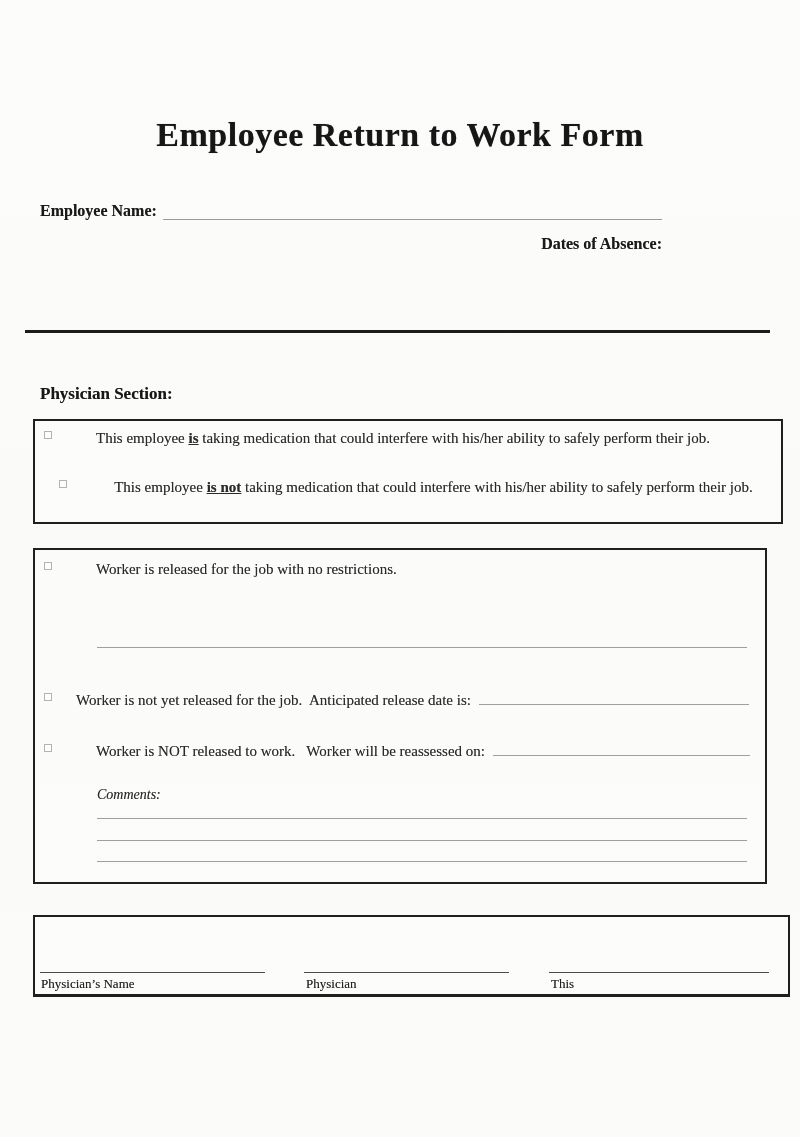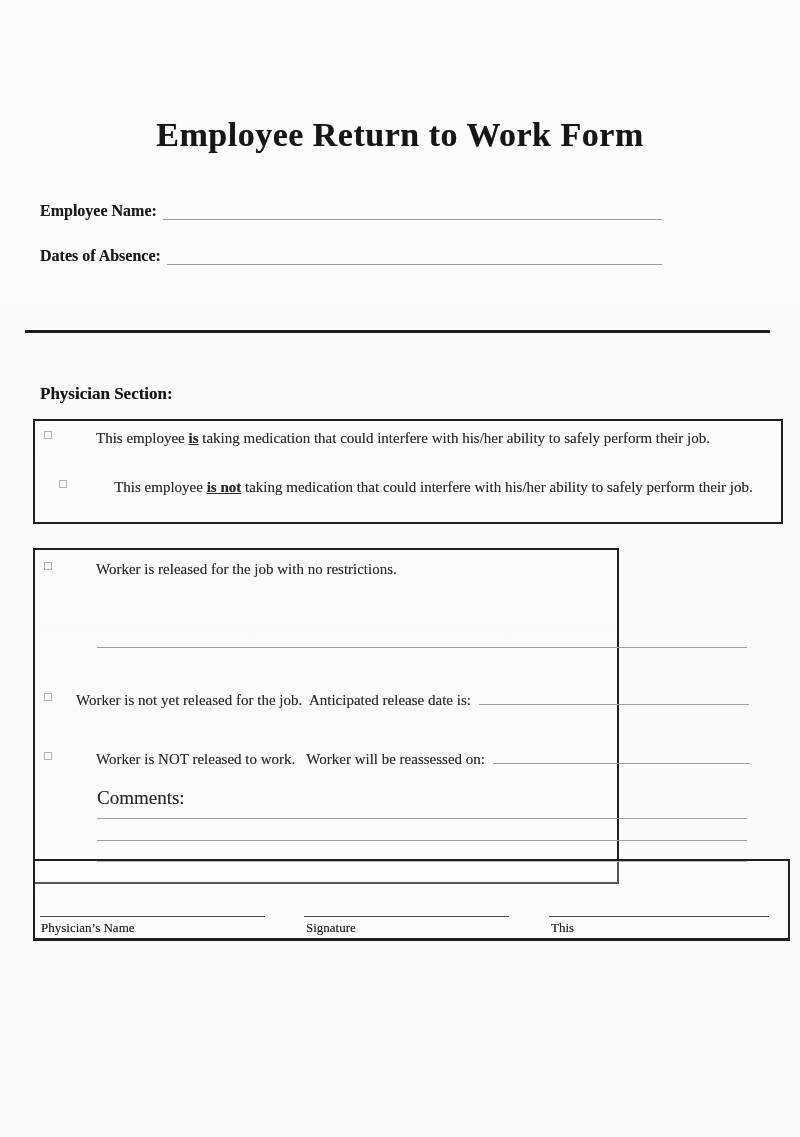--- a/index.html
+++ b/index.html
@@ -61,22 +61,22 @@
     color: #161616;
     text-shadow: 0 0 0.6px rgba(20,20,20,0.5);
   }
 
   .box {
     position: absolute;
     border: 2px solid #1f1f1f;
     background: rgba(255,255,255,0.25);
   }
   #medication-box { left: 33px; top: 419px; width: 750px; height: 105px; }
-  #release-box    { left: 33px; top: 548px; width: 586px; height: 336px; }
-  #signature-box  { left: 33px; top: 859px; width: 757px; height: 82px; border-bottom-width: 3px; }
+  #release-box    { left: 33px; top: 548px; width: 734px; height: 336px; }
+  #signature-box  { left: 33px; top: 915px; width: 757px; height: 82px; border-bottom-width: 3px; }
 
   .check-row {
     position: absolute;
     left: 0;
     display: flex;
     align-items: flex-start;
   }
   .checkbox {
     display: inline-block;
     width: 8px; height: 8px;
@@ -102,23 +102,24 @@
     min-width: 60px;
   }
   .rule-line {
     position: absolute;
     border-bottom: 1.5px solid #9f9f9f;
     height: 0;
   }
 
   .comments-label {
     position: absolute;
-    font-size: 19px;
+    font-size: 14px;
     color: #2a2a2a;
     text-shadow: 0 0 0.5px rgba(30,30,30,0.45);
+    font-style: italic;
   }
 
   .sig-line {
     position: absolute;
     border-bottom: 1.8px solid #4a4a4a;
     height: 0;
   }
   .sig-label {
     position: absolute;
     font-size: 13px;
@@ -132,21 +133,21 @@
 
 <div id="document">
 
   <div class="title">Employee Return to Work Form</div>
 
   <div class="field-row" style="top:200px; width:622px;">
     <span class="label">Employee Name:</span>
     <span class="write-line"></span>
   </div>
 
-  <div class="field-row" style="top:245px; width:622px;">
+  <div class="field-row" style="top:235px; width:622px;flex-direction:column;">
     <span class="label">Dates of Absence:</span>
     <span class="write-line"></span>
   </div>
 
   <div class="divider"></div>
 
   <div class="section-heading">Physician Section:</div>
 
   <div class="box" id="medication-box">
     <div class="check-row" style="top:6px; left:9px; width:710px;">
@@ -167,35 +168,35 @@
     </div>
 
     <div class="rule-line" style="top:97px; left:62px; width:650px;"></div>
 
     <div class="check-row" style="top:139px; left:9px; width:705px;">
       <span class="checkbox"></span>
       <span class="check-text" style="margin-left:24px;">Worker is not yet released for the job.  Anticipated release date is:</span>
       <span class="inline-blank"></span>
     </div>
 
-    <div class="check-row" style="top:198px; left:9px; width:706px;">
+    <div class="check-row" style="top:190px; left:9px; width:706px;">
       <span class="checkbox"></span>
       <span class="check-text" style="margin-left:44px;">Worker is NOT released to work.   Worker will be reassessed on:</span>
       <span class="inline-blank"></span>
     </div>
 
     <div class="comments-label" style="top:237px; left:62px;">Comments:</div>
     <div class="rule-line" style="top:268px; left:62px; width:650px;"></div>
     <div class="rule-line" style="top:290px; left:62px; width:650px;"></div>
     <div class="rule-line" style="top:311px; left:62px; width:650px;"></div>
   </div>
 
   <div class="box" id="signature-box">
     <div class="sig-line" style="top:55px; left:5px;  width:225px;"></div>
     <div class="sig-line" style="top:55px; left:269px; width:205px;"></div>
     <div class="sig-line" style="top:55px; left:514px; width:220px;"></div>
 
     <div class="sig-label" style="top:59px; left:6px;">Physician’s Name</div>
-    <div class="sig-label" style="top:59px; left:271px;">Signature</div>
+    <div class="sig-label" style="top:59px; left:271px;">Physician</div>
     <div class="sig-label" style="top:59px; left:516px;">This</div>
   </div>
 
 </div>
 
 </body></html>

